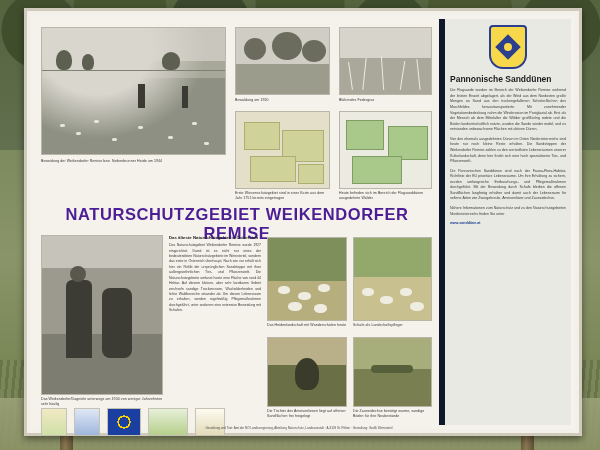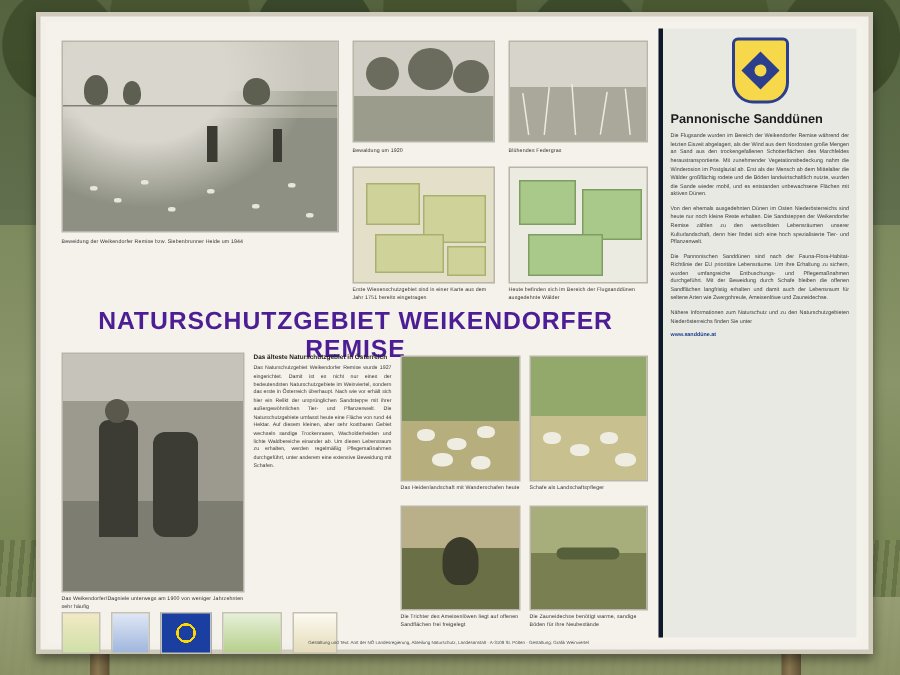--- a/index.html
+++ b/index.html
@@ -31,21 +31,21 @@
   .bg-path{position:absolute;left:0;top:398px;width:600px;height:52px;
     background:linear-gradient(180deg,#9aa077 0%,#8e9468 100%);opacity:.9;}
 
   
   .board{position:absolute;left:24px;top:8px;width:552px;height:422px;
     background:#f2f0e8;border:3px solid #cfcabb;box-shadow:0 3px 7px rgba(0,0,0,.45);}
   .board-inner{position:absolute;inset:4px;background:#f4f2ea;}
 
   
   .rightcol{position:absolute;right:4px;top:4px;width:132px;bottom:4px;
-    background:#e9e9e4;border-left:3px solid #0f172a;padding:4px 5px;box-sizing:border-box;}
+    background:#e9e9e4;border-left:6px solid #0f172a;padding:4px 5px;box-sizing:border-box;}
   .crest{width:34px;height:40px;margin:2px auto 6px auto;background:#f7d84a;
     border:2px solid #2b3f8c;border-radius:4px 4px 14px 14px;position:relative;}
   .crest:before{content:"";position:absolute;left:50%;top:50%;width:18px;height:18px;
     transform:translate(-50%,-50%) rotate(45deg);background:#2b3f8c;}
   .crest:after{content:"";position:absolute;left:50%;top:50%;width:8px;height:8px;
     transform:translate(-50%,-50%);background:#f7d84a;border-radius:50%;}
   .rc-title{font-size:8.5px;font-weight:bold;color:#1d1d1d;margin:2px 0 4px 0;line-height:1.1;}
   .rc-body{font-size:3.6px;line-height:1.55;color:#3a3a38;text-align:justify;
     -webkit-hyphens:auto;hyphens:auto;}
   .rc-body p{margin:0 0 4px 0;}

